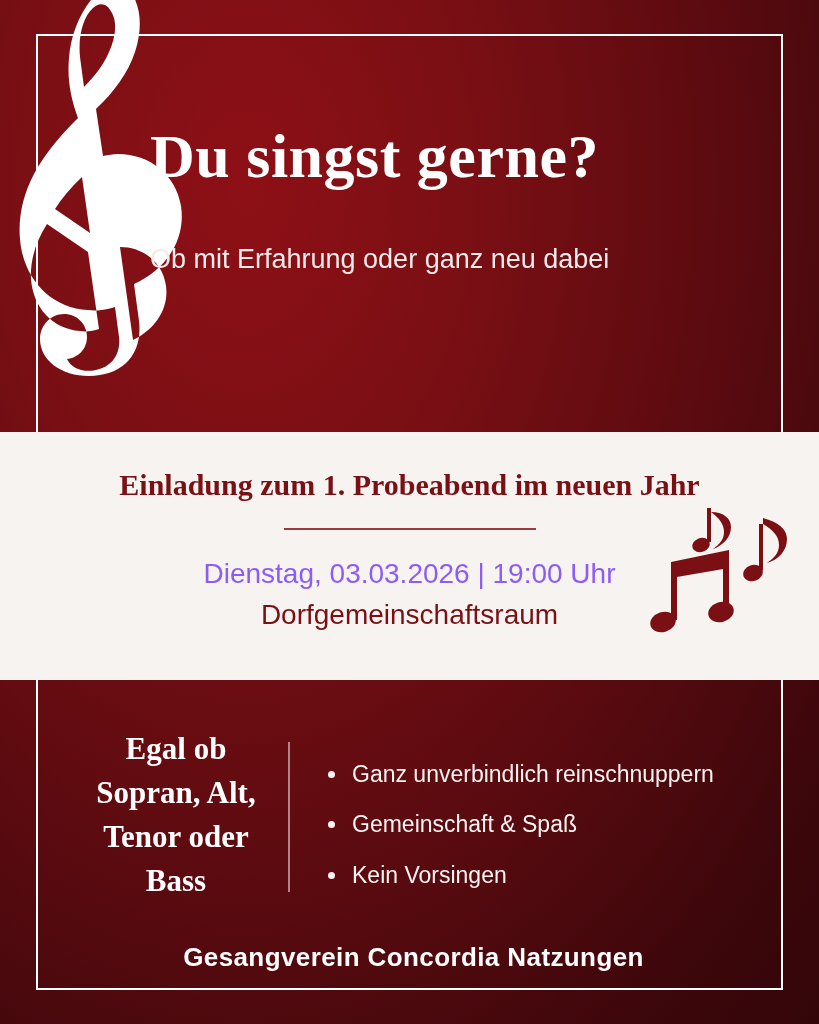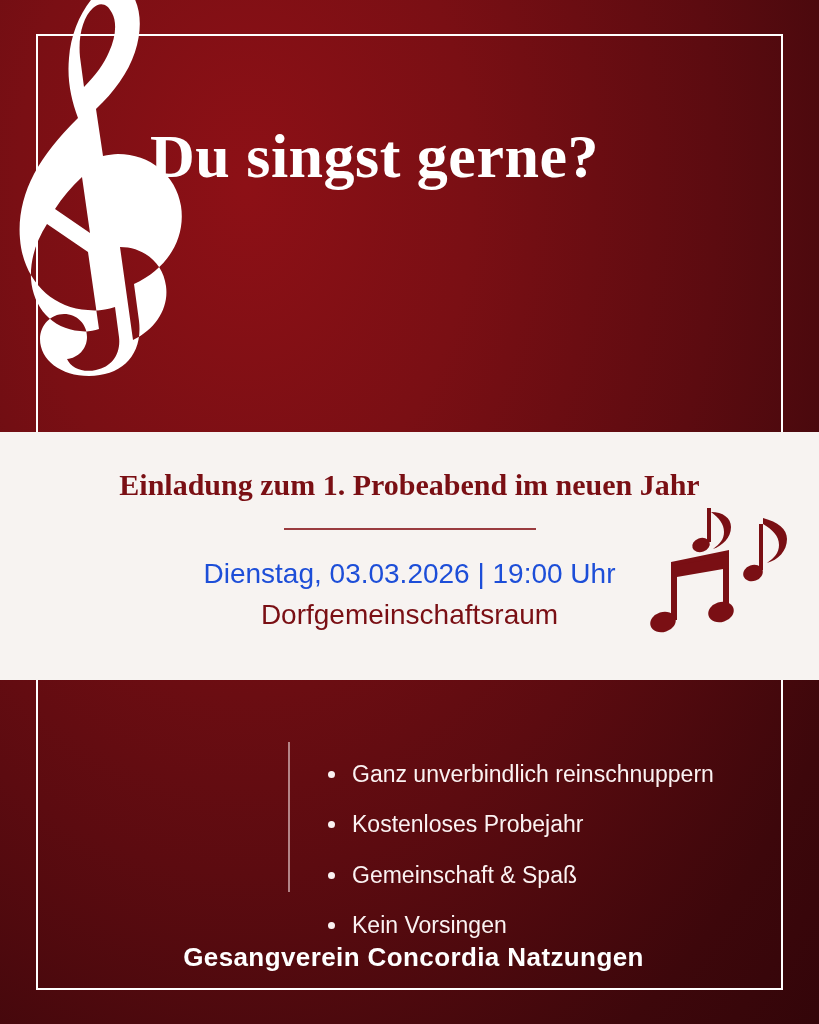--- a/index.html
+++ b/index.html
@@ -103,21 +103,21 @@
     width: 252px;
     height: 2px;
     background: #9a3b3f;
   }
   .band-when {
     position: absolute;
     left: 0;
     top: 122px;
     width: 819px;
     text-align: center;
-    color: #1d4ed8;
+    color: #8b5cf6;
     font-size: 28px;
     line-height: 1.42;
   }
   .band-where {
     position: absolute;
     left: 0;
     top: 163px;
     width: 819px;
     text-align: center;
     color: #7a0f14;
@@ -212,20 +212,21 @@
 
   <svg class="clef" viewBox="0 0 220 420" aria-hidden="true">
     <g fill="#ffffff">
       <path d="M112 6c-16 16-27 40-29 66-2 22 2 41 9 60-19 19-34 37-44 56-11 21-16 43-14 65 3 39 30 69 68 71 9 1 18 0 27-3l4 30c2 17-7 30-23 33-13 3-25-2-29-11 11-1 20-10 20-22 0-13-10-23-23-23s-24 11-24 25c0 21 21 37 49 37 33 0 54-21 50-55l-5-37c33-15 52-45 47-78-5-31-31-52-63-52-5 0-10 1-15 2l-7-47c18-17 32-36 39-57 8-24 6-48-6-62-9-10-21-10-31 2zm14 21c5 9 4 24-3 39-5 12-14 24-25 35l-4-30c-2-21 3-40 13-49 7-7 15-4 19 5zM96 191l8 56-35-24c7-11 16-22 27-32zm-35 47l41 28 11 77c-6 2-13 3-19 2-28-2-47-24-49-52-1-19 5-38 16-55zm73 23c24 0 43 16 46 39 3 22-10 43-33 54l-13-93z"></path>
     </g>
   </svg>
 
   <div class="top">
     <div class="headline">Du singst gerne?</div>
     <div class="subline">
+      <div>Ob mit Erfahrung oder ganz neu dabei</div>
     </div>
   </div>
 
   <div class="band">
     <div class="band-title">Einladung zum 1. Probeabend im neuen Jahr</div>
     <div class="band-rule"></div>
     <div class="band-when">Dienstag, 03.03.2026 | 19:00 Uhr</div>
     <div class="band-where">Dorfgemeinschaftsraum</div>
 
     <svg class="notes" viewBox="0 0 150 140" aria-hidden="true">
@@ -241,23 +242,23 @@
         <ellipse cx="80" cy="108" rx="13" ry="10" transform="rotate(-18 80 108)"></ellipse>
 
         <path d="M118 20l4 0 0 46 -4 0z"></path>
         <path d="M122 20c10 6 16 12 16 21 0 8-5 13-12 18 11-3 20-12 20-24 0-10-9-17-24-21z"></path>
         <ellipse cx="112" cy="69" rx="10" ry="8" transform="rotate(-20 112 69)"></ellipse>
       </g>
     </svg>
   </div>
 
   <div class="bottom">
+    <div class="voices">Egal ob Sopran, Alt, Tenor oder Bass</div>
     <div class="divider"></div>
     <ul class="benefits">
       <li>Ganz unverbindlich reinschnuppern</li>
-      <li>Kostenloses Probejahr</li>
       <li>Gemeinschaft &amp; Spaß</li>
       <li>Kein Vorsingen</li>
     </ul>
     <div class="org">Gesangverein Concordia Natzungen</div>
   </div>
 
 </div>
 
 </body></html>

